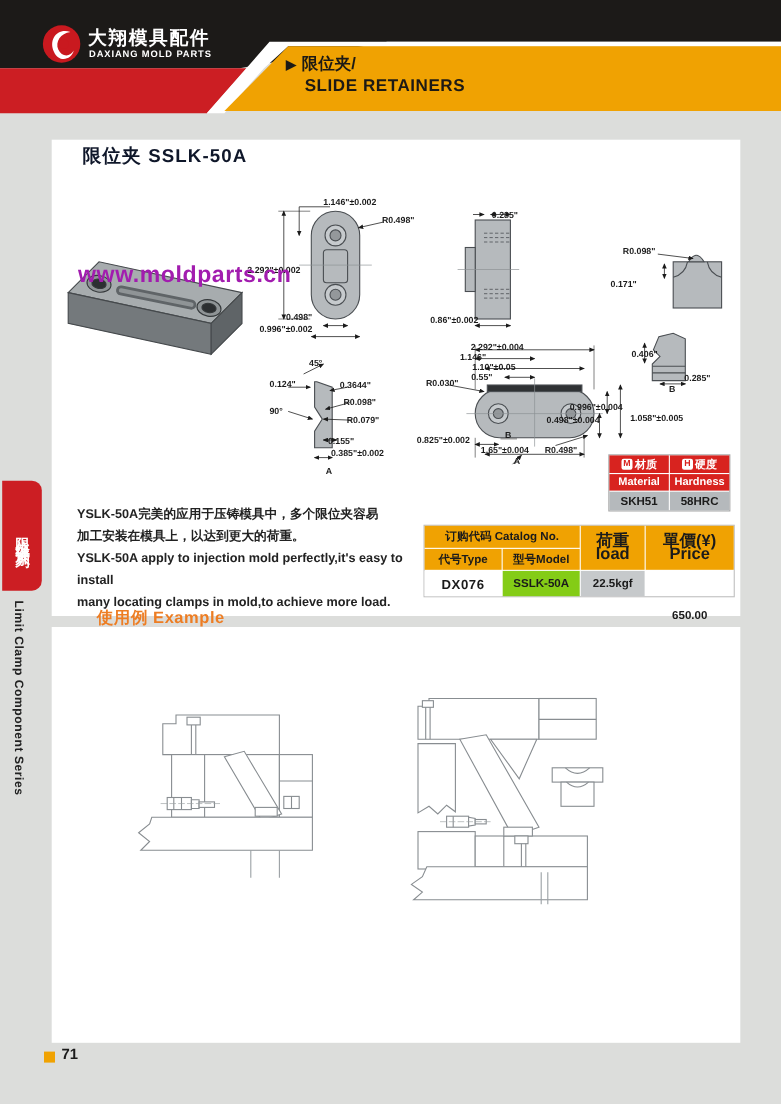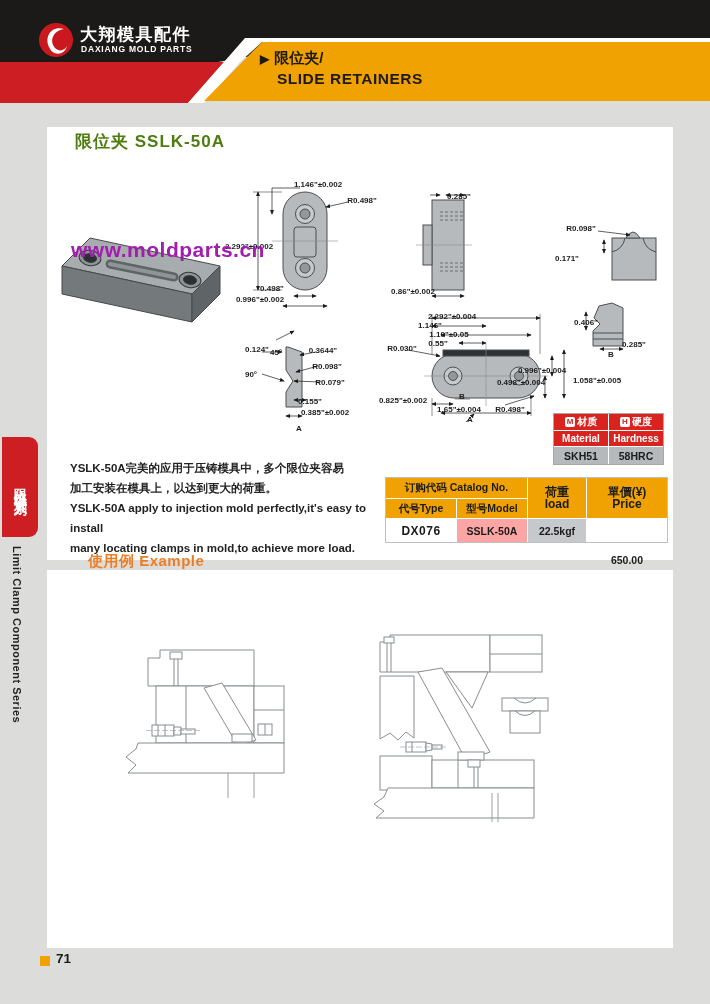--- a/index.html
+++ b/index.html
@@ -16,45 +16,45 @@
   
   .panel{background:#ffffff;}
   .panel1{left:47px;top:127px;width:626px;height:433px;}
   .panel2{left:47px;top:570px;width:626px;height:378px;}
   
   .side-tab{left:2px;top:437px;width:36px;height:100px;background:#cc1e23;border-radius:0 9px 9px 0;
             display:flex;align-items:center;justify-content:center;}
   .side-tab span{writing-mode:vertical-rl;text-orientation:upright;color:#fff;font-size:13px;font-weight:bold;letter-spacing:3px;}
   .side-en{left:11px;top:546px;writing-mode:vertical-rl;color:#222;font-size:11px;font-weight:bold;letter-spacing:0.5px;}
   
-  .prod-title{left:75px;top:130px;font-size:17px;font-weight:bold;color:#4d7c0f;letter-spacing:1px;}
+  .prod-title{left:75px;top:130px;font-size:17px;font-weight:bold;color:#0f172a;letter-spacing:1px;}
   .watermark{left:71px;top:238px;font-size:21px;font-weight:bold;color:#a21caf;letter-spacing:0.5px;z-index:5;}
   .desc{left:70px;top:458px;width:310px;font-size:11.5px;font-weight:bold;color:#222;line-height:20px;}
   .dim{position:absolute;transform:translate(-50%,-50%);font-size:8px;font-weight:bold;color:#1b1b1b;white-space:nowrap;}
   
   .mat-table{left:553px;top:413px;display:grid;grid-template-columns:54px 54px;grid-template-rows:16px 15px 17px;
              gap:1px;background:#fff;border:1px solid #a8a8a8;}
   .mat-table .cell{display:flex;align-items:center;justify-content:center;font-weight:bold;}
   .mat-red{background:#d8231f;color:#fff;font-size:10px;}
   .mat-gray{background:#b5b9bc;color:#1b1b1b;font-size:10.5px;}
   .badge{display:inline-block;background:#fff;color:#d8231f;font-size:8px;font-weight:bold;
          padding:0 2px;margin-right:2px;border-radius:2px;line-height:10px;}
   
   .cat-table{left:385px;top:477px;display:grid;grid-template-columns:70px 70px 58px 80px;
              grid-template-rows:20px 19px 23px;gap:1px;background:#fff;border:1px solid #c0c0c0;}
   .cat-table .cell{display:flex;align-items:center;justify-content:center;font-weight:bold;color:#1b1b1b;text-align:center;}
   .hd{background:#f0a202;font-size:10.5px;}
-  .hd2{background:#f0a202;font-size:12px;flex-direction:column;line-height:12px;}
+  .hd2{background:#f0a202;font-size:15px;flex-direction:column;line-height:12px;}
   .c-cat{grid-area:1/1/2/3;}
   .c-type{grid-area:2/1/3/2;}
   .c-model{grid-area:2/2/3/3;}
   .c-load{grid-area:1/3/3/4;}
   .c-price{grid-area:1/4/3/5;}
   .d-type{background:#fff;color:#e8201a;font-size:12px;letter-spacing:0.5px;}
-  .d-model{background:#fca5a5;font-size:10.5px;}
+  .d-model{background:#84cc16;font-size:10.5px;}
   .d-load{background:#c6c9cb;font-size:10.5px;}
   .d-price{background:#b5b9bc;font-size:10.5px;margin-top:41px;}
   
   .ex-title{left:88px;top:552px;font-size:15px;font-weight:bold;color:#ed7d23;letter-spacing:0.5px;}
   
   .pg-sq{left:40px;top:956px;width:10px;height:10px;background:#f0a202;}
   .pg-no{left:56px;top:951px;font-size:13.5px;font-weight:bold;color:#1b1b1b;}
 </style>
 </head>
 <body>
@@ -210,21 +210,21 @@
       <span class="dim" style="left: 249px; top: 246px;">2.292"±0.002</span>
       <span class="dim" style="left: 272px; top: 288px;">0.498"</span>
       <span class="dim" style="left: 260px; top: 299px;">0.996"±0.002</span>
       <span class="dim" style="left: 459px; top: 196px;">0.285"</span>
       <span class="dim" style="left: 413px; top: 291px;">0.86"±0.002</span>
       <span class="dim" style="left: 581px; top: 228px;">R0.098"</span>
       <span class="dim" style="left: 567px; top: 258px;">0.171"</span>
       <span class="dim" style="left: 586px; top: 322px;">0.406"</span>
       <span class="dim" style="left: 634px; top: 344px;">0.285"</span>
       <span class="dim" style="left: 611px; top: 354px;">B</span>
-      <span class="dim" style="left: 276px; top: 330px; margin-top: 22px;">45°</span>
+      <span class="dim" style="left: 287px; top: 330px;">45°</span>
       <span class="dim" style="left: 257px; top: 349px;">0.124"</span>
       <span class="dim" style="left: 323px; top: 350px;">0.3644"</span>
       <span class="dim" style="left: 327px; top: 366px;">R0.098"</span>
       <span class="dim" style="left: 330px; top: 382px;">R0.079"</span>
       <span class="dim" style="left: 251px; top: 374px;">90°</span>
       <span class="dim" style="left: 310px; top: 401px;">0.155"</span>
       <span class="dim" style="left: 325px; top: 412px;">0.385"±0.002</span>
       <span class="dim" style="left: 299px; top: 428px;">A</span>
       <span class="dim" style="left: 452px; top: 316px;">2.292"±0.004</span>
       <span class="dim" style="left: 430px; top: 325px;">1.146"</span>

